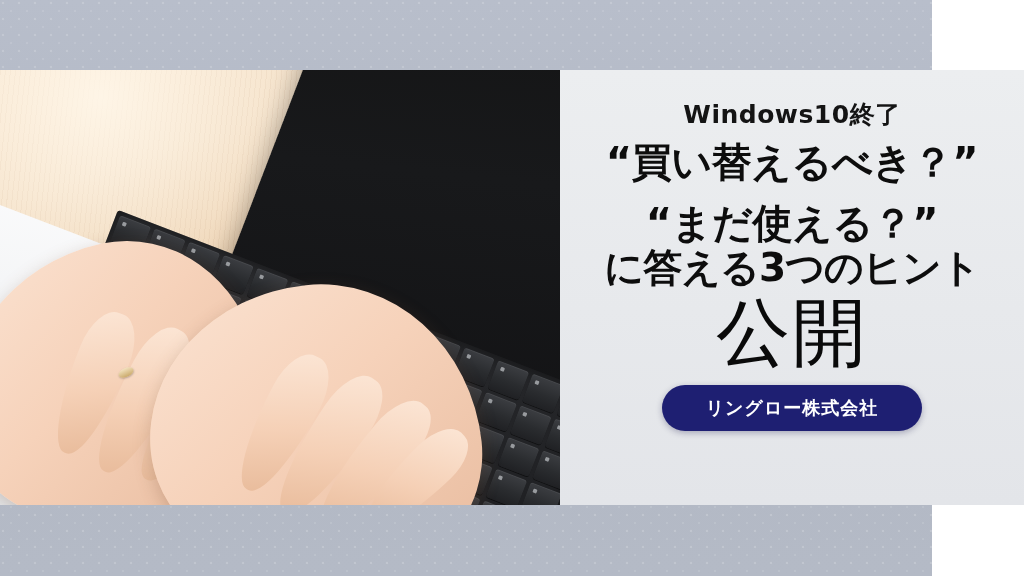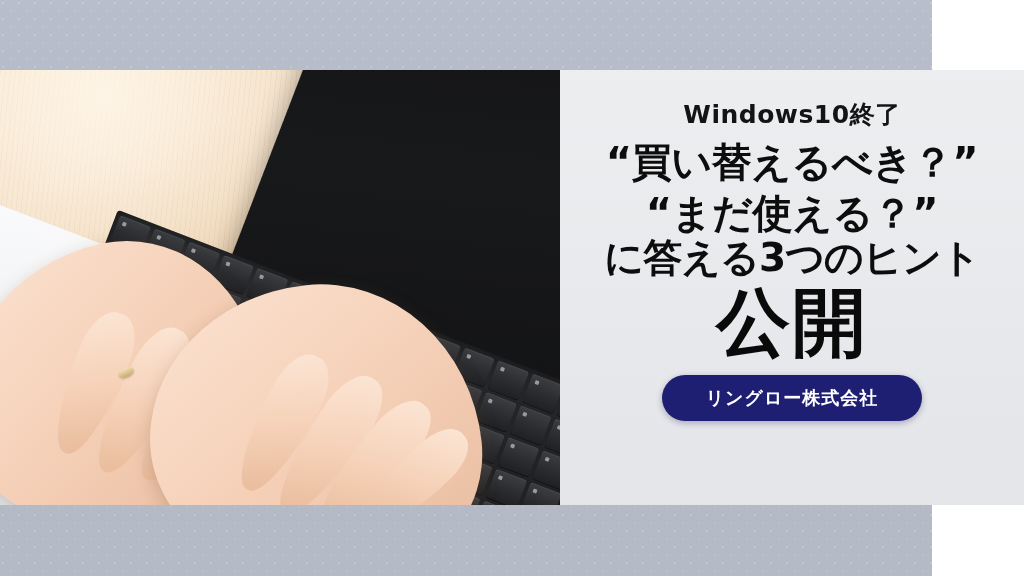--- a/index.html
+++ b/index.html
@@ -229,26 +229,26 @@
   .headline {
     font-size: 38px;
     font-weight: 700;
     color: #0d0d0d;
     line-height: 1.12;
     letter-spacing: -0.5px;
     white-space: nowrap;
     text-align: left;
   }
   .headline.l1 { font-size: 40px; }
-  .headline.l2 { font-size: 40px; margin-top: 6px; }
+  .headline.l2 { font-size: 40px; margin-top: 16px; }
   .headline.l3 { font-size: 39px; letter-spacing: -1px; }
 
   .bigword {
     font-size: 74px;
-    font-weight: 700;
+    font-weight: 400;
     color: #0a0a0a;
     line-height: 1;
     margin-top: 6px;
     letter-spacing: 2px;
   }
 
   .cta {
     margin-top: 16px;
     background: #1e1f72;
     color: #ffffff;

